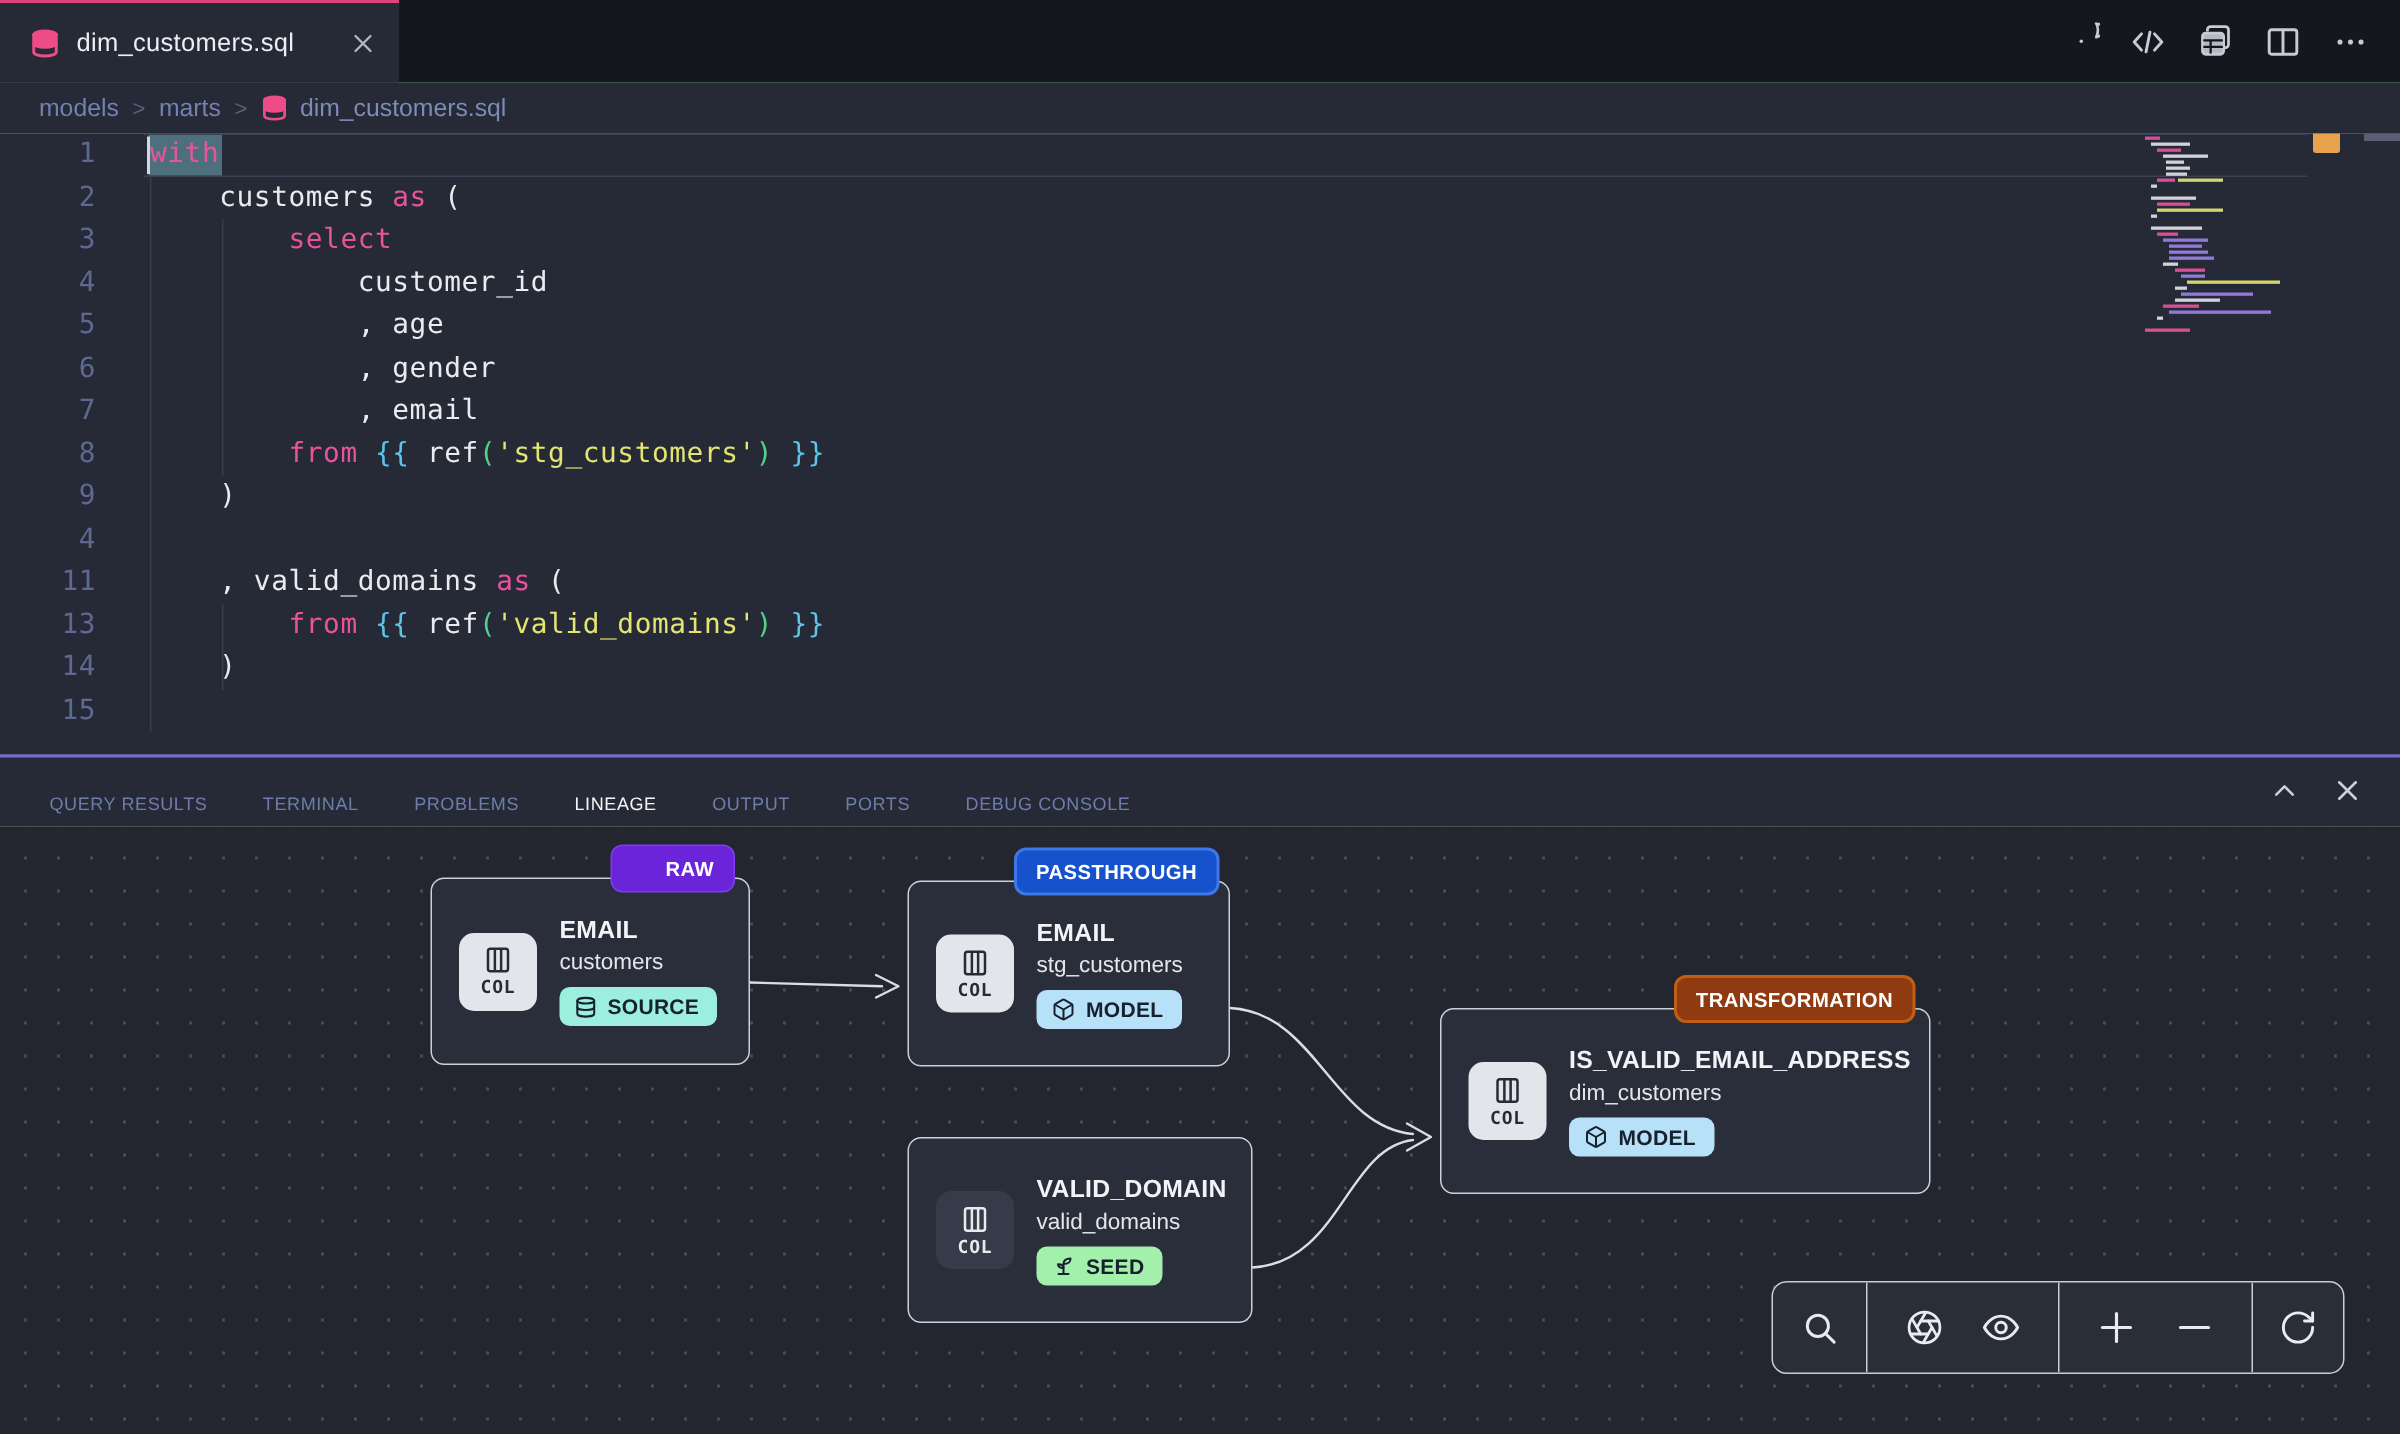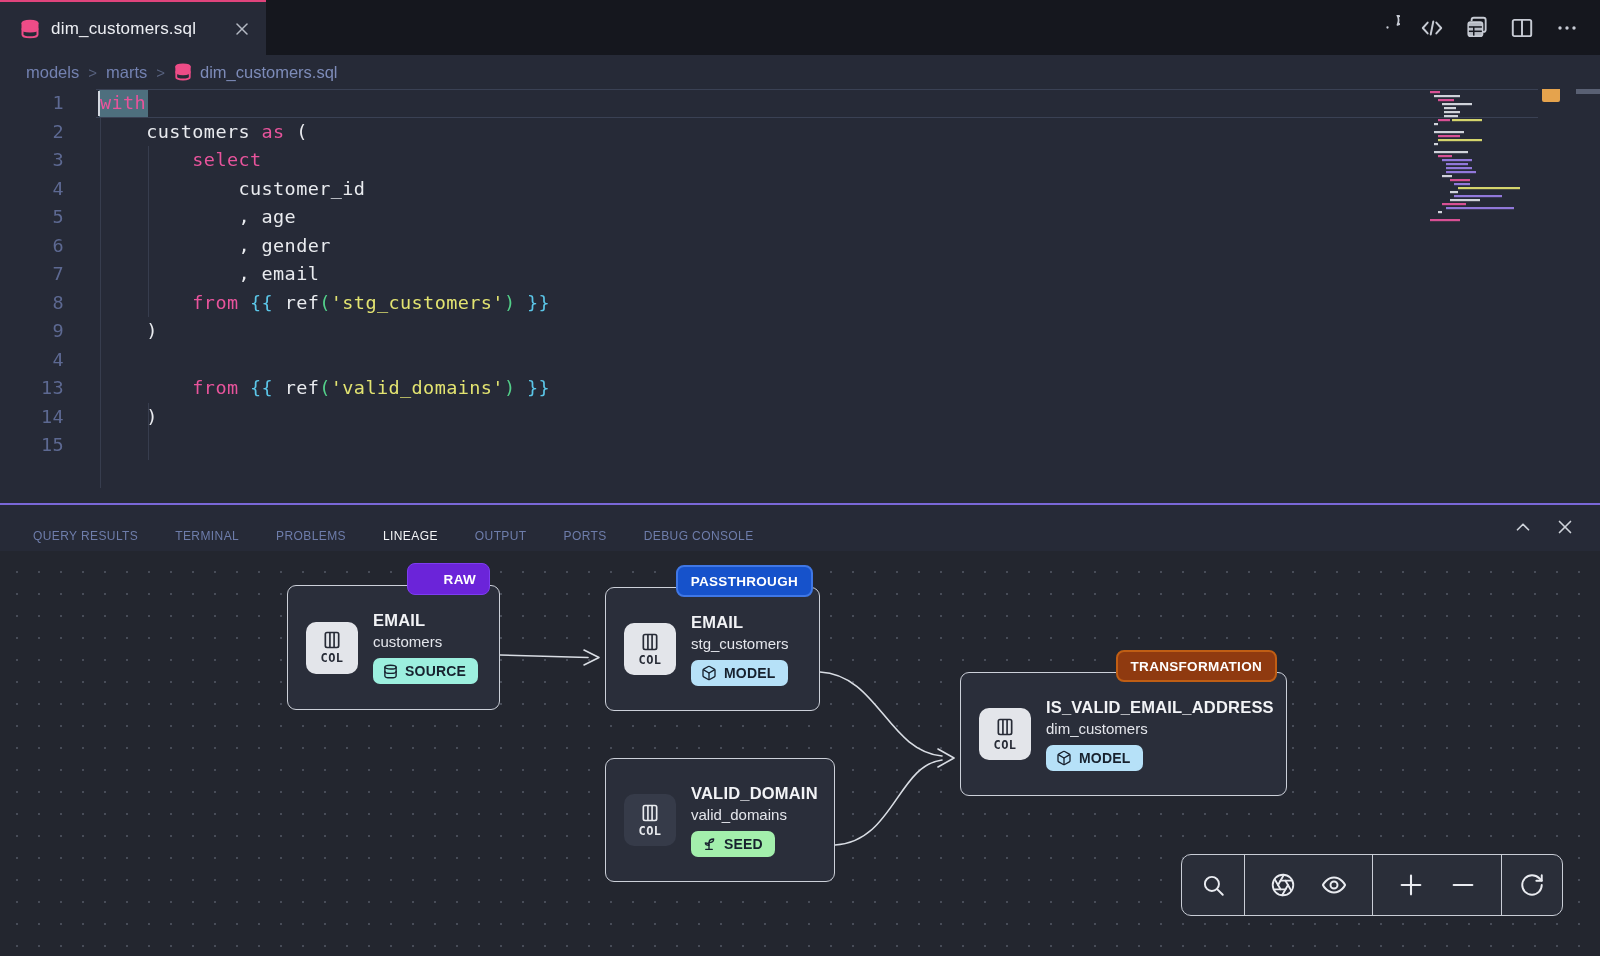--- a/index.html
+++ b/index.html
@@ -224,20 +224,24 @@
           <div class="ln">8</div>
           <div class="code"><span class="tk-pl">        </span><span class="tk-kw">from</span><span class="tk-pl"> </span><span class="tk-jj">{{</span><span class="tk-pl"> ref</span><span class="tk-pr">(</span><span class="tk-st">'stg_customers'</span><span class="tk-pr">)</span><span class="tk-pl"> </span><span class="tk-jj">}}</span></div>
         </div>
         <div class="code-line">
           <div class="ln">9</div>
           <div class="code"><span class="tk-pl">    )</span></div>
         </div>
         <div class="code-line">
           <div class="ln">4</div>
           <div class="code"></div>
+        </div>
+        <div class="code-line">
+          <div class="ln">11</div>
+          <div class="code"><span class="tk-pl">    , valid_domains </span><span class="tk-kw">as</span><span class="tk-pl"> (</span></div>
         </div>
         <div class="code-line">
           <div class="ln">13</div>
           <div class="code"><span class="tk-pl">        </span><span class="tk-kw">from</span><span class="tk-pl"> </span><span class="tk-jj">{{</span><span class="tk-pl"> ref</span><span class="tk-pr">(</span><span class="tk-st">'valid_domains'</span><span class="tk-pr">)</span><span class="tk-pl"> </span><span class="tk-jj">}}</span></div>
         </div>
         <div class="code-line">
           <div class="ln">14</div>
           <div class="code"><span class="tk-pl">    )</span></div>
         </div>
         <div class="code-line">

